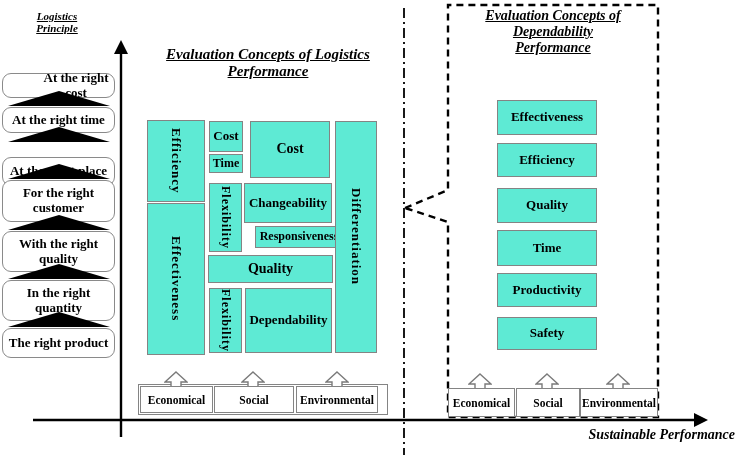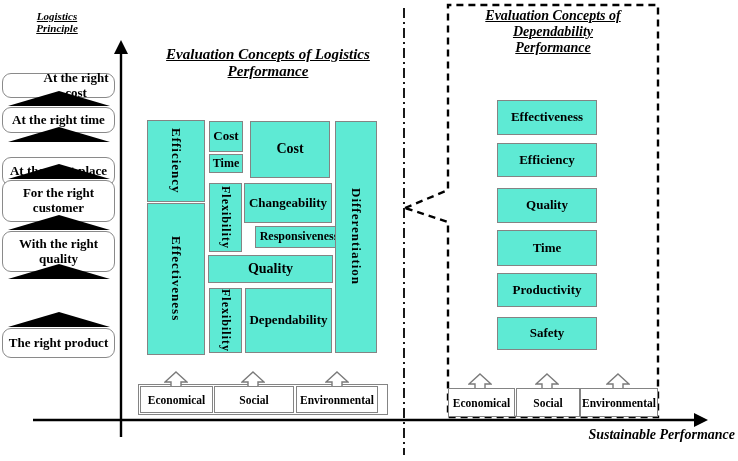--- a/index.html
+++ b/index.html
@@ -72,20 +72,23 @@
     </div>
   <div class="rbox" style="top:157px;height:29px;">
       <span>At the right place</span>
     </div>
   <div class="rbox" style="top:180px;height:42px;">
       <span>For the right customer</span>
     </div>
   <div class="rbox" style="top:231px;height:41px;">
       <span>With the right quality</span>
     </div>
+  <div class="rbox" style="top:280px;height:41px;">
+      <span>In the right quantity</span>
+    </div>
   <div class="rbox" style="top:328px;height:30px;">
       <span>The right product</span>
     </div>
 
   <div class="tri" style="top:91px;"></div>
   <div class="tri" style="top:127px;"></div>
   <div class="tri" style="top:164px;"></div>
   <div class="tri" style="top:215px;"></div>
   <div class="tri" style="top:264px;"></div>
   <div class="tri" style="top:312px;"></div>

